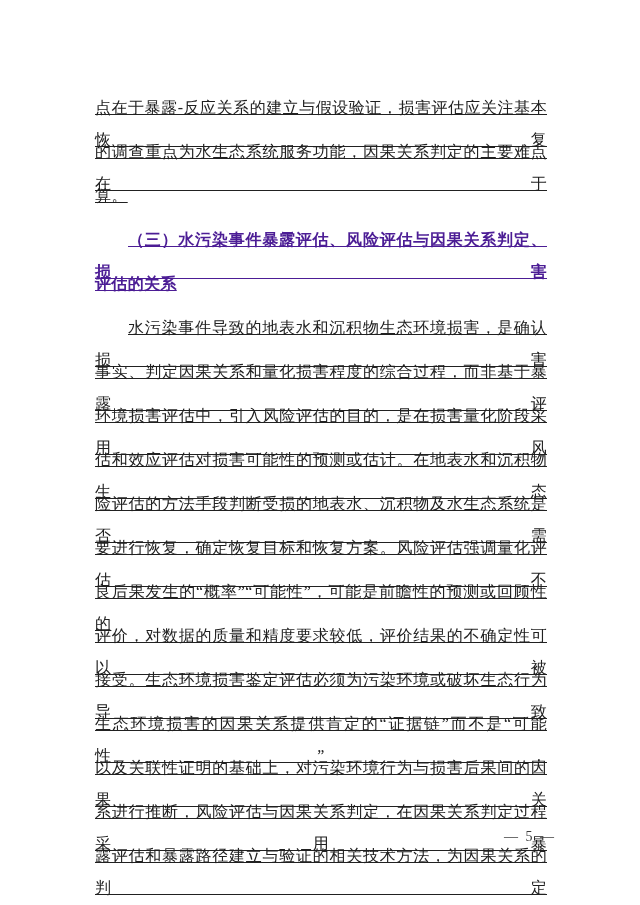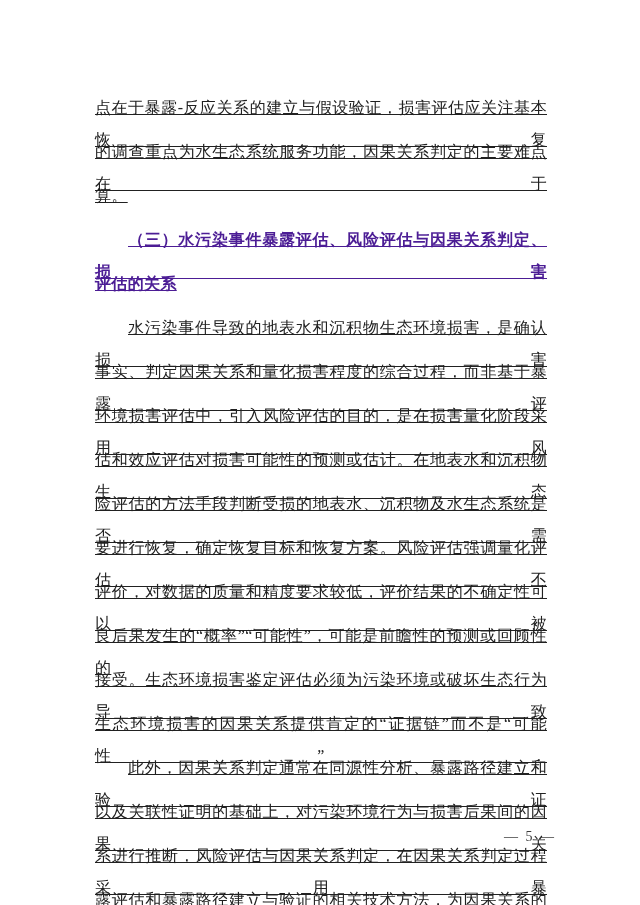--- a/index.html
+++ b/index.html
@@ -65,26 +65,25 @@
 
     <p class="line fill indent bold">（三）水污染事件暴露评估、风险评估与因果关系判定、损害</p>
     <p class="line bold">评估的关系</p>
 
     <p class="line fill indent">水污染事件导致的地表水和沉积物生态环境损害，是确认损害</p>
     <p class="line fill">事实、判定因果关系和量化损害程度的综合过程，而非基于暴露评</p>
     <p class="line fill">环境损害评估中，引入风险评估的目的，是在损害量化阶段采用风</p>
     <p class="line fill">估和效应评估对损害可能性的预测或估计。在地表水和沉积物生态</p>
     <p class="line fill">险评估的方法手段判断受损的地表水、沉积物及水生态系统是否需</p>
     <p class="line fill">要进行恢复，确定恢复目标和恢复方案。风险评估强调量化评估不</p>
+    <p class="line fill">良后果发生的“概率”“可能性”，可能是前瞻性的预测或回顾性的</p>
     <p class="line fill">评价，对数据的质量和精度要求较低，评价结果的不确定性可以被</p>
-    <p class="line fill">良后果发生的“概率”“可能性”，可能是前瞻性的预测或回顾性的</p>
     <p class="line fill">接受。生态环境损害鉴定评估必须为污染环境或破坏生态行为导致</p>
     <p class="line fill">生态环境损害的因果关系提供肯定的“证据链”而不是“可能性”，</p>
 
-    <p class="line fill indent">此外，因果关系判定通常在同源性分析、暴露路径建立和验证</p>
     <p class="line fill">以及关联性证明的基础上，对污染环境行为与损害后果间的因果关</p>
     <p class="line fill">系进行推断，风险评估与因果关系判定，在因果关系判定过程采用暴</p>
     <p class="line fill">露评估和暴露路径建立与验证的相关技术方法，为因果关系的判定</p>
 
   </div>
 
   <div class="footer">— 5 —</div>
 </div>
 
 </body></html>

